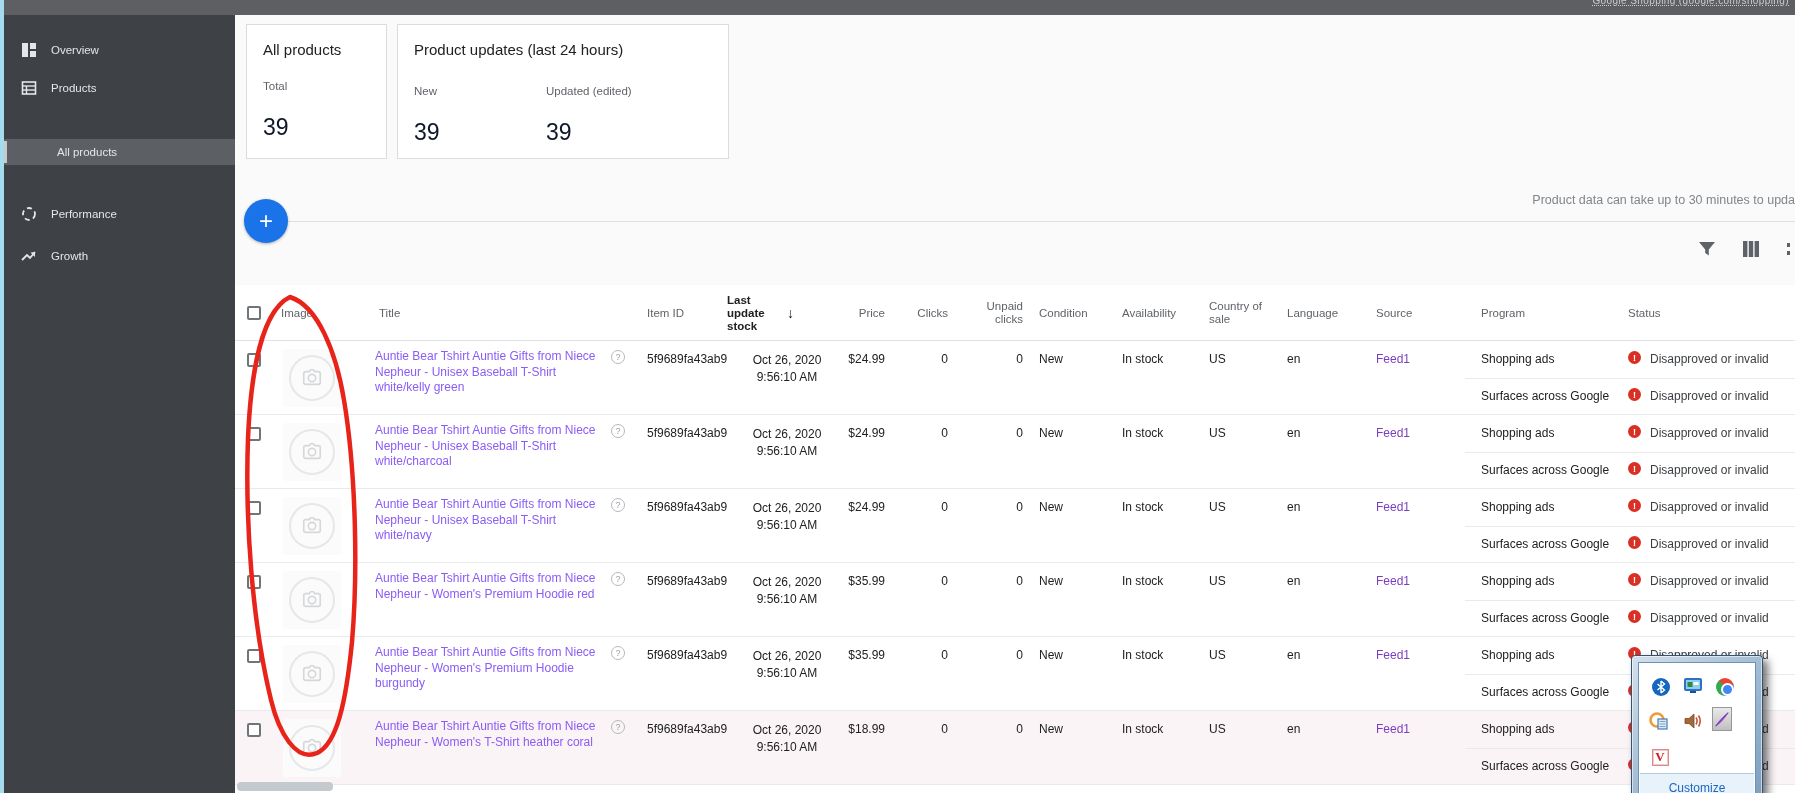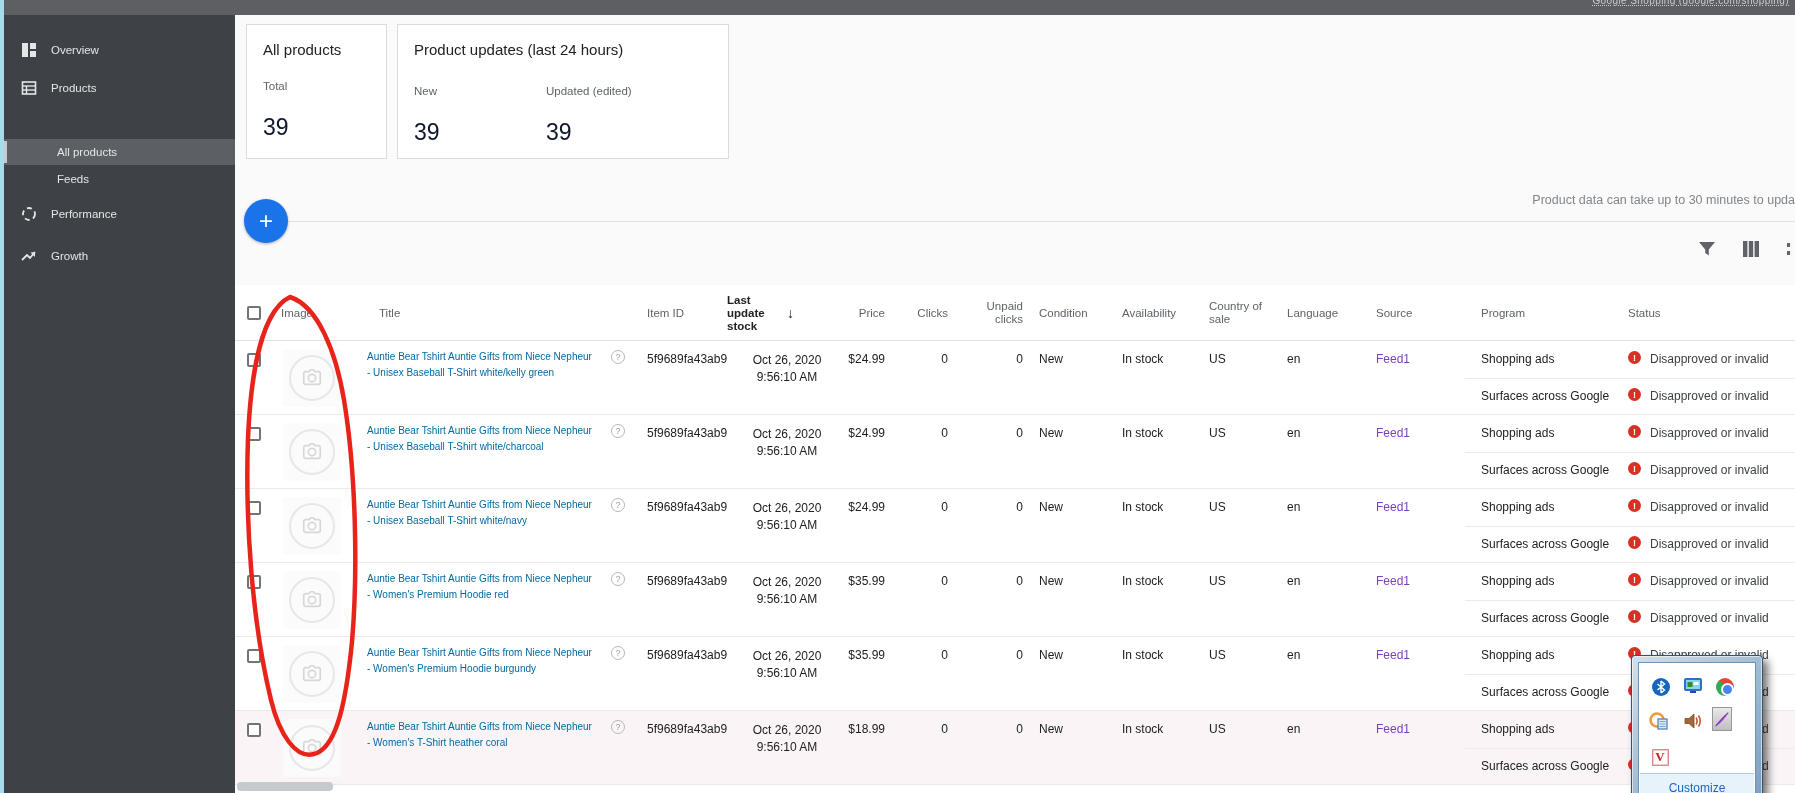--- a/index.html
+++ b/index.html
@@ -43,21 +43,21 @@
   .hcell.sorted { color:#202124; font-weight:bold; }
   .checkbox { width:14px; height:14px; border:2px solid #70757a; border-radius:2px; background:#fff; cursor:pointer; }
 
   #rows { position:relative; }
   .prow { position:relative; height:74px; border-bottom:1px solid #e8eaec; background:#fff; }
   .prow.hl { background:#faf4f6; }
   .cell { position:absolute; font-size:12px; color:#202124; }
   .c-check { left:12px; top:12px; }
   .c-img { left:48px; top:8px; width:58px; height:58px; background:#fbfbfb; border-radius:3px; display:flex; align-items:center; justify-content:center; }
   .img-circle { width:46px; height:46px; border:2px solid #e6e7e9; border-radius:50%; display:flex; align-items:center; justify-content:center; }
-  .c-title { left:132px; top:8px; width:226px; font-size:10px; line-height:15.5px; color:#0369a1; cursor:pointer; }
+  .c-title { left:140px; top:8px; width:226px; font-size:12px; line-height:15.5px; color:#8b5cf6; cursor:pointer; }
   .c-help { left:376px; top:9px; width:14px; height:14px; border:1px solid #b4b8bc; border-radius:50%; color:#9aa0a6; font-size:9px; display:flex; align-items:center; justify-content:center; cursor:pointer; }
   .c-help::after { content:"?"; }
   .c-itemid { left:412px; top:11px; width:94px; overflow:hidden; white-space:nowrap; }
   .c-date { left:504px; top:11px; width:96px; text-align:center; line-height:17px; }
   .c-price { left:575px; top:11px; width:75px; text-align:right; }
   .c-clicks { left:655px; top:11px; width:58px; text-align:right; }
   .c-unpaid { left:730px; top:11px; width:58px; text-align:right; }
   .c-cond  { left:804px; top:11px; }
   .c-avail { left:887px; top:11px; }
   .c-country { left:974px; top:11px; }
@@ -118,23 +118,20 @@
           <rect x="1.5" y="2" width="13" height="12" fill="none" stroke="#e4e6e8" stroke-width="1.6"></rect>
           <line x1="1.5" y1="6" x2="14.5" y2="6" stroke="#e4e6e8" stroke-width="1.4"></line>
           <line x1="1.5" y1="10" x2="14.5" y2="10" stroke="#e4e6e8" stroke-width="1.4"></line>
           <line x1="5.5" y1="6" x2="5.5" y2="14" stroke="#e4e6e8" stroke-width="1.4"></line>
         </svg>
       <span>Products</span>
     </div>
     <div class="side-item side-sub selected" style="top:124px">
       <span>All products</span>
     </div>
-    <div class="side-item side-sub" style="top:151px">
-      <span>Feeds</span>
-    </div>
     <div class="side-item" style="top:186px">
       <svg class="ic" viewBox="0 0 16 16">
           <circle cx="8" cy="8" r="6" fill="none" stroke="#e4e6e8" stroke-width="1.8" stroke-dasharray="5 3.5"></circle>
         </svg>
       <span>Performance</span>
     </div>
     <div class="side-item" style="top:228px">
       <svg class="ic" viewBox="0 0 16 16">
           <polyline points="1,12 6,7 9,10 14,4" fill="none" stroke="#e4e6e8" stroke-width="1.8"></polyline>
           <polygon points="14,4 14,9 9.5,4.5" fill="#e4e6e8" transform="translate(0,0)"></polygon>

